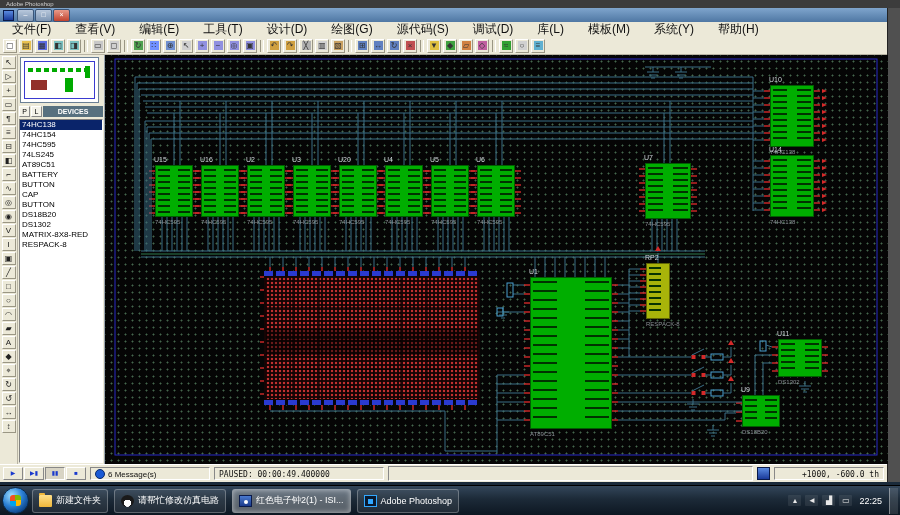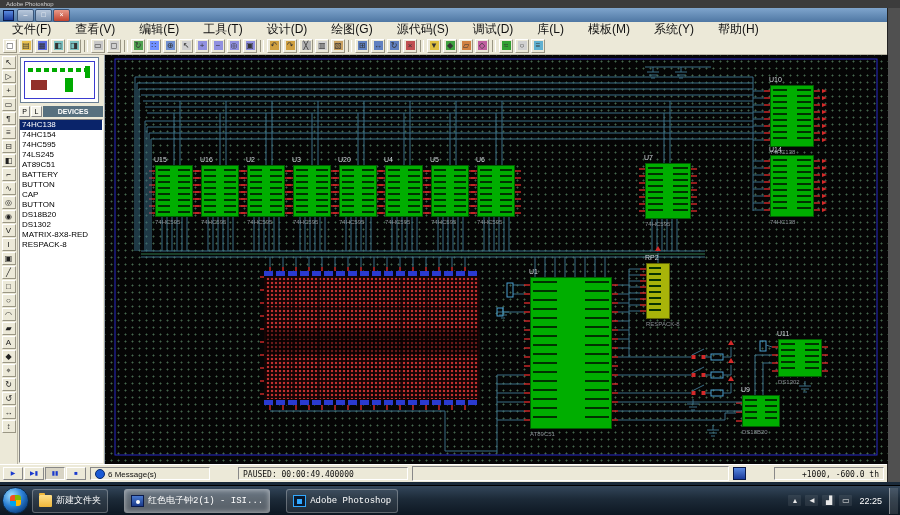--- a/index.html
+++ b/index.html
@@ -1,18 +1,18 @@
 <!DOCTYPE html>
 <html><head>
 <meta charset="utf-8">
 <style>
   html,body{margin:0;padding:0;width:900px;height:515px;overflow:hidden;
     font-family:"Liberation Sans","DejaVu Sans",sans-serif;background:#4a4a4a;}
   #root{position:relative;width:900px;height:515px;}
-  .mono{font-family:"DejaVu Sans Mono",monospace;margin-left:24px;}
+  .mono{font-family:"DejaVu Sans Mono",monospace;}
 
   
   .top-strip{position:absolute;left:0;top:0;width:900px;height:8px;background:#3c3c3c;
     color:#cfcfcf;font-size:6px;line-height:8px;padding-left:6px;box-sizing:border-box;}
   .right-strip{position:absolute;left:888px;top:8px;width:12px;height:474px;background:#505050;}
   .desktop-sliver{position:absolute;left:0;top:482px;width:900px;height:3px;background:#1a2a3a;}
 
   
   .isis-window{position:absolute;left:0;top:8px;width:888px;height:474px;background:#ece9d8;
     border-right:1px solid #222;box-sizing:border-box;}
@@ -1010,27 +1010,31 @@
       </div>
     </div>
 
   </div>
 
 
   <div class="taskbar">
     <div class="start-orb">
       <div class="orb-flag"></div>
     </div>
-    <div style="display:flex;gap:16px;font-family:Liberation Mono, monospace;">
+    <div style="display:flex;gap:6px;">
 
         <div class="task-btn">
           <span class="tb-icon folder-icon"></span>
           <span>新建文件夹</span>
         </div>
 
+        <div class="task-btn">
+          <span class="tb-icon qq-icon"></span>
+          <span>请帮忙修改仿真电路</span>
+        </div>
 
         <div class="task-btn active">
           <span class="tb-icon isis-icon"></span>
           <span>红色电子钟2(1) - ISI...</span>
         </div>
 
         <div class="task-btn">
           <span class="tb-icon photoshop-icon"></span>
           <span>Adobe Photoshop</span>
         </div>

